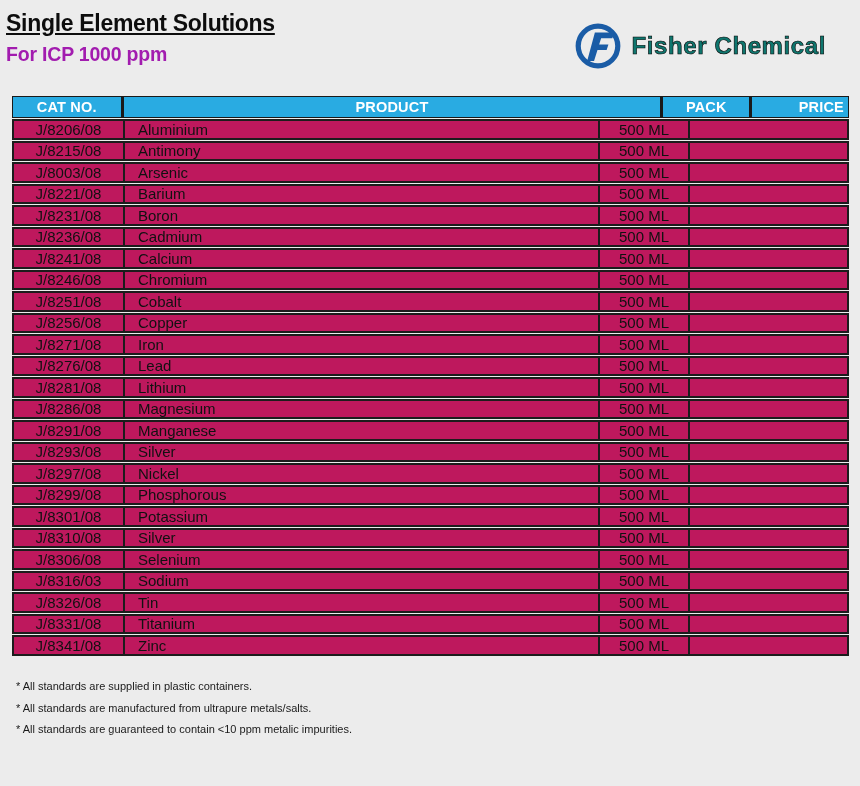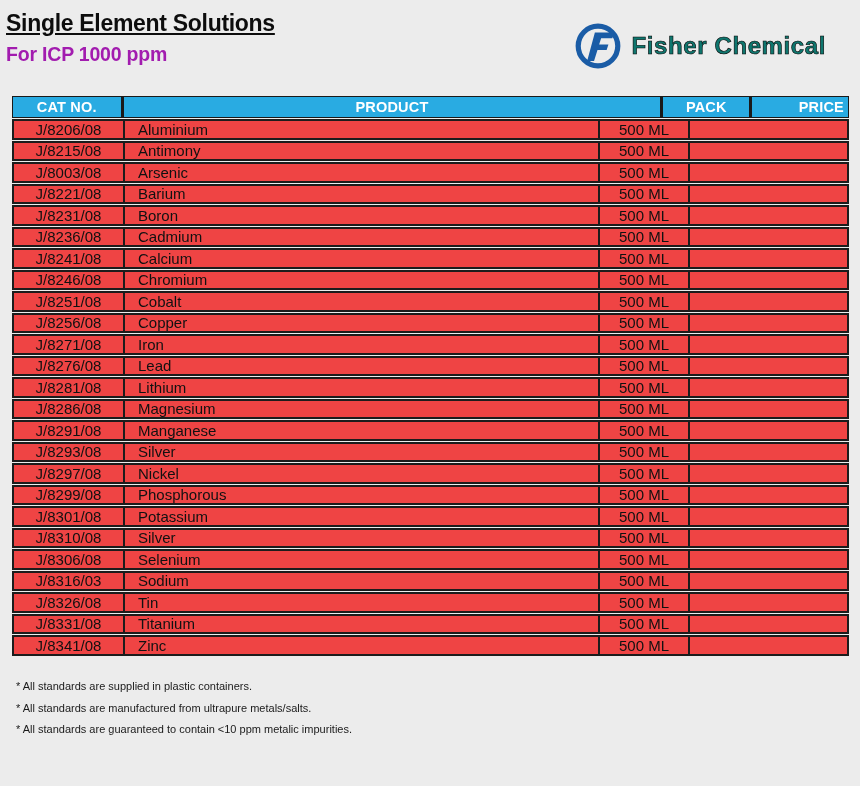--- a/index.html
+++ b/index.html
@@ -48,21 +48,21 @@
   .th.c-prod  { width: 547px; border-left-width: 2px; }
   .th.c-pack  { width: 90px;  border-left-width: 2px; }
   .th.c-price { width: 100px;  border-left-width: 2px; justify-content: flex-end; padding-right: 4px; }
 
   .tbody { margin-top: 1px; }
   .trow {
     box-sizing: border-box;
     display: flex;
     height: 20.5px;
     margin-bottom: 1px;
-    background: #ef4444;
+    background: #be185d;
     border: 2px solid #1c1c1c;
   }
   .cell {
     box-sizing: border-box;
     display: flex; align-items: center;
     font-size: 15px;
     color: #111;
     overflow: hidden;
     white-space: nowrap;
   }

